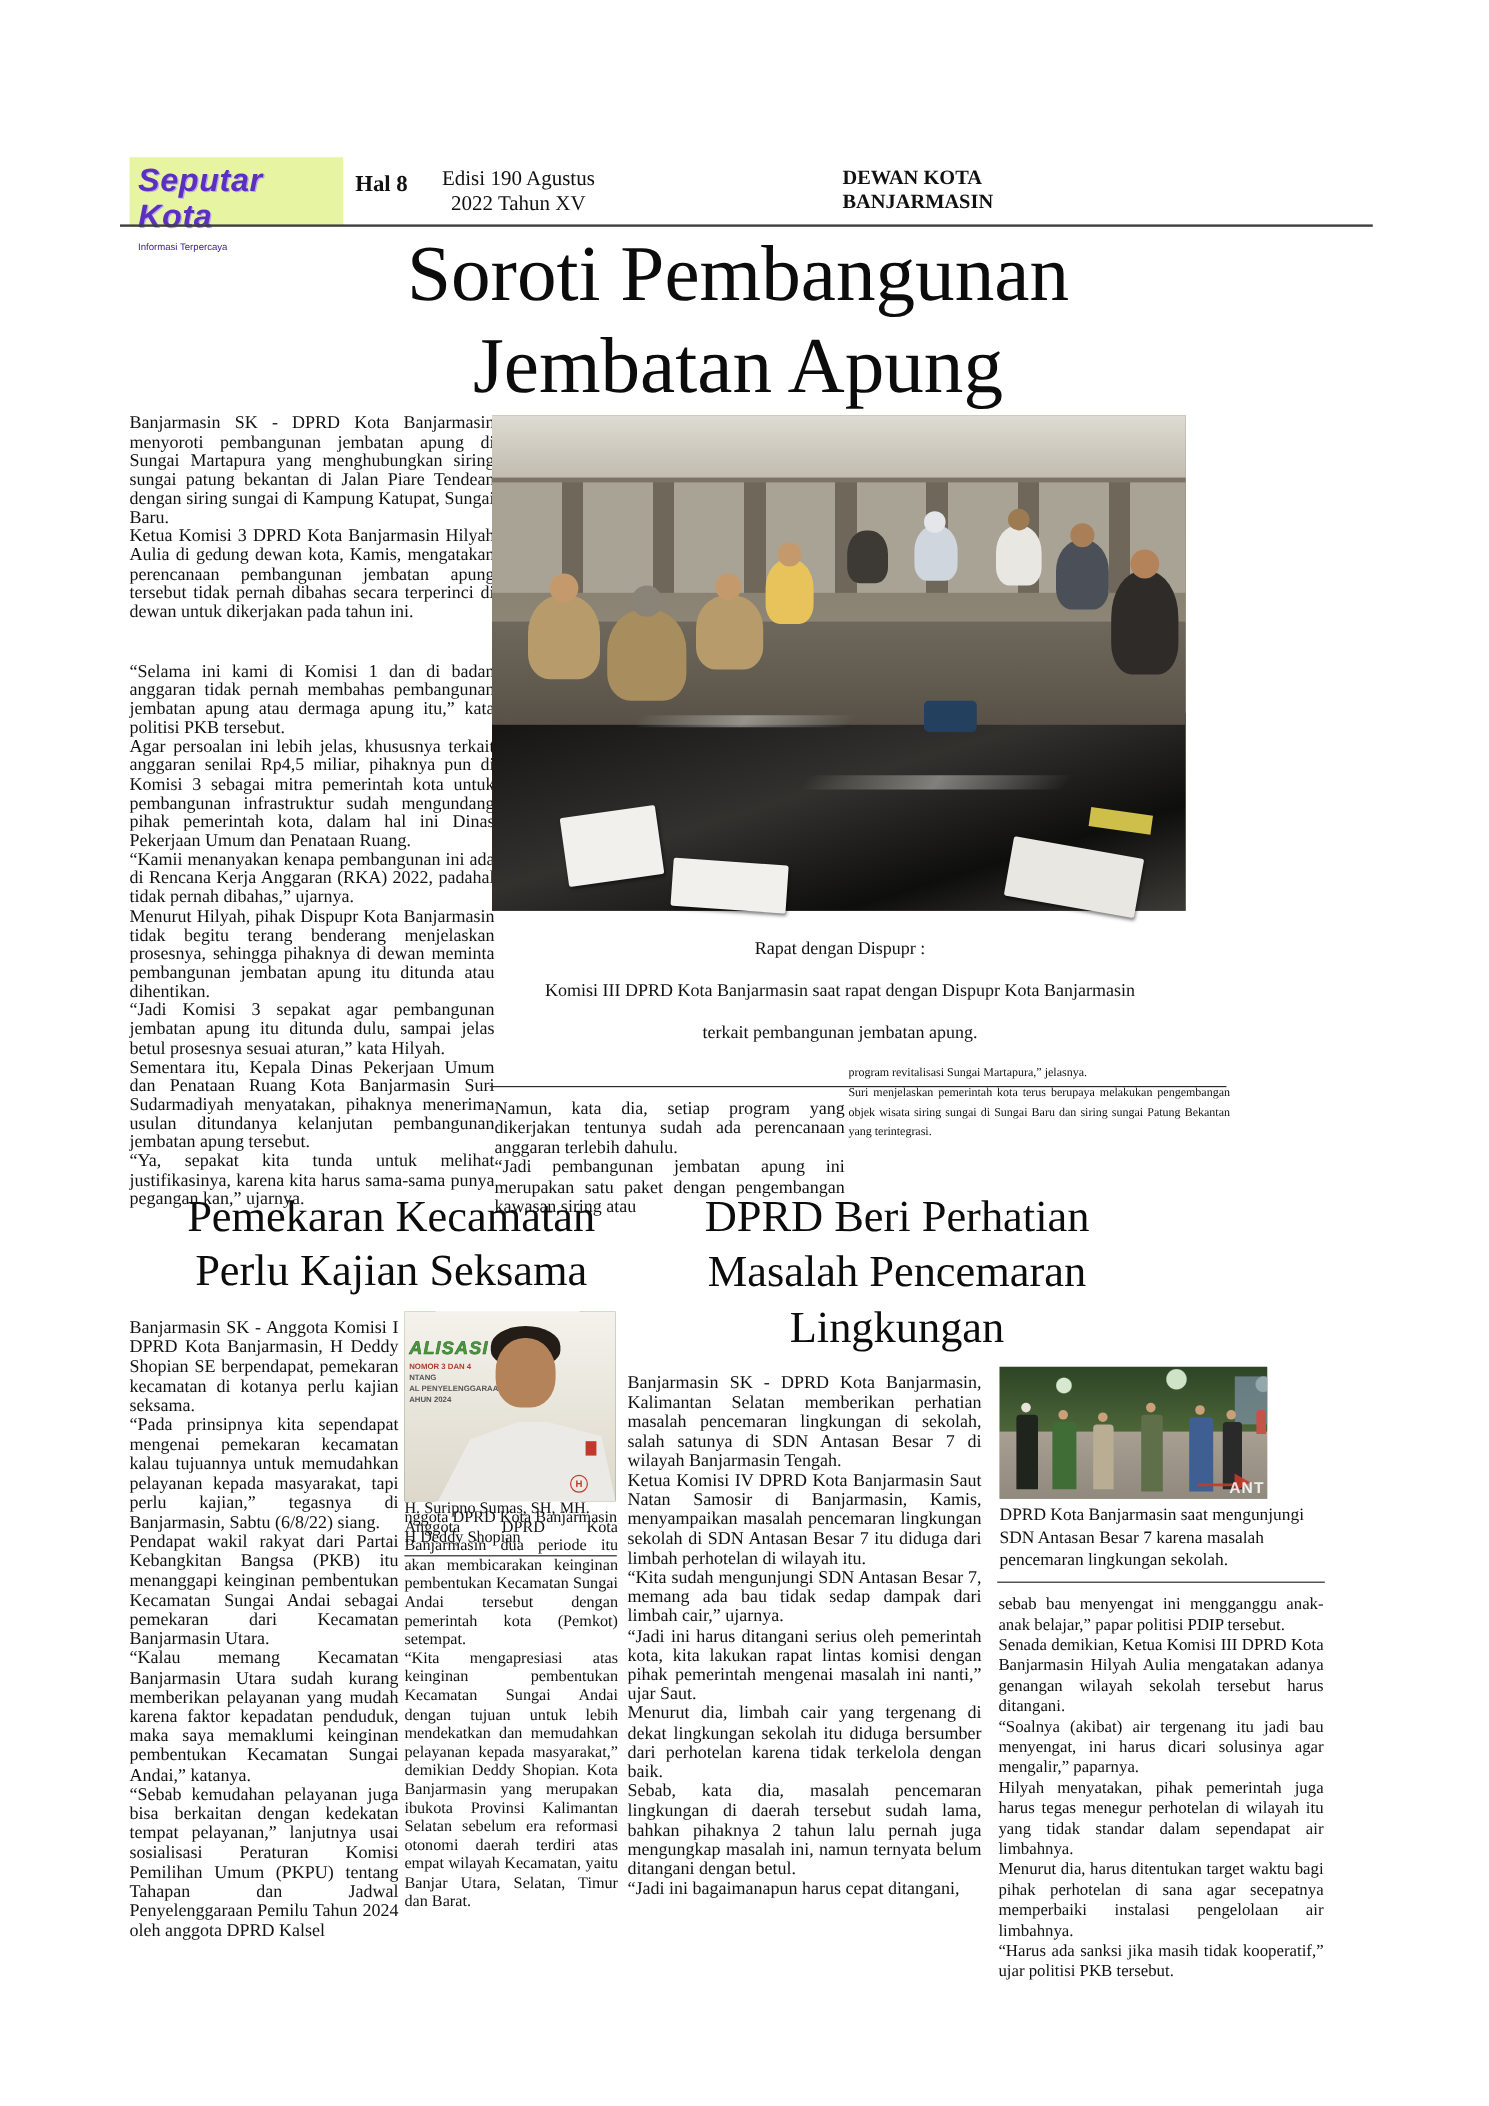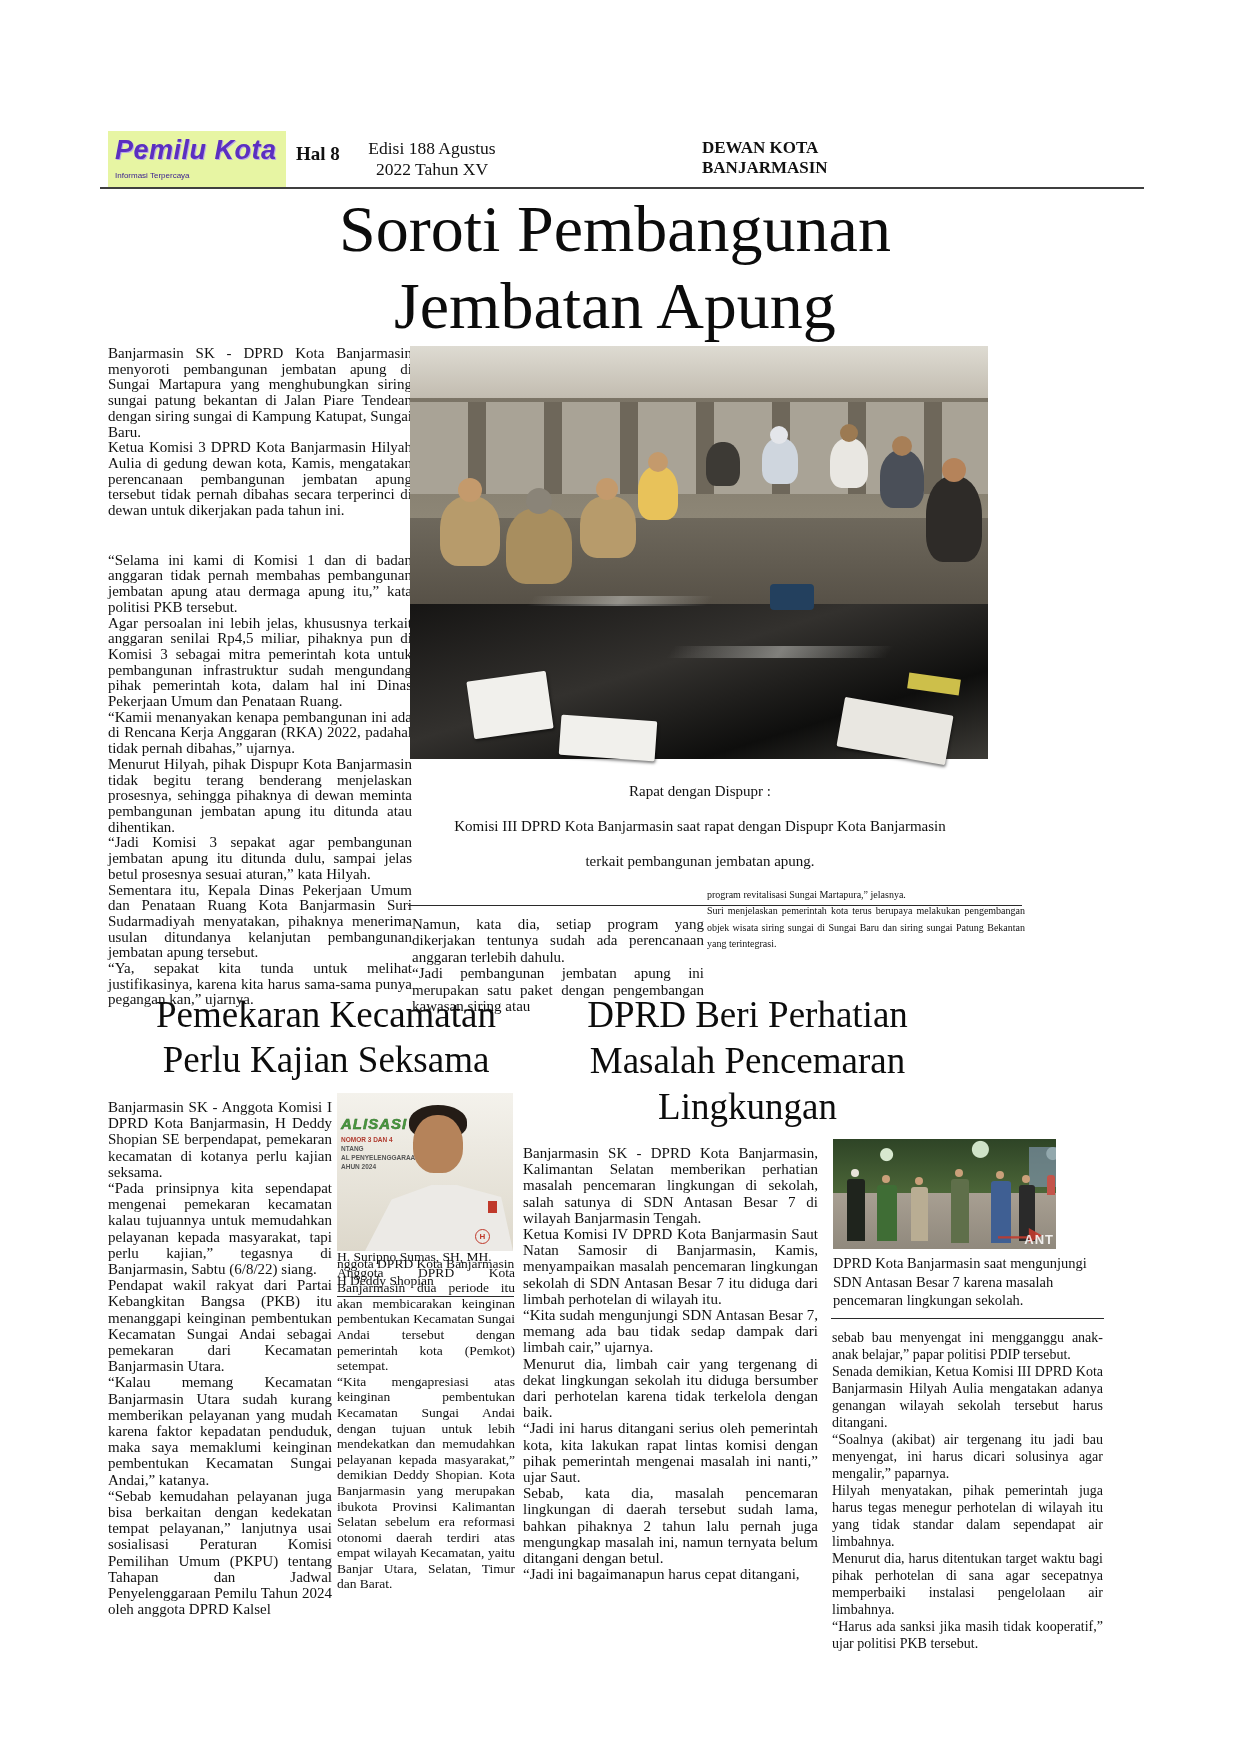--- a/index.html
+++ b/index.html
@@ -98,26 +98,26 @@
             clip-path:polygon(0 55%,70% 55%,70% 0,100% 50%,70% 100%,70% 70%,0 70%);opacity:.9;}
   .watermark{position:absolute;right:2px;bottom:2px;color:rgba(255,255,255,.85);
              font-family:"Liberation Sans",sans-serif;font-weight:bold;font-size:13px;letter-spacing:1px;}
 </style>
 </head>
 <body>
 
 <div class="page">
 
   <div class="abs logo-box">
-    <div class="logo-title">Pemilu Kota</div>
+    <div class="logo-title">Seputar Kota</div>
     <div class="logo-tagline">Informasi Terpercaya</div>
   </div>
   <div class="abs hal">Hal 8</div>
   <div class="abs edition">
-    <div>Edisi 188 Agustus</div>
+    <div>Edisi 190 Agustus</div>
     <div>2022 Tahun XV</div>
   </div>
   <div class="abs org">
     <div>DEWAN KOTA</div>
     <div>BANJARMASIN</div>
   </div>
   <div class="abs rule" style="left:100px;top:187px;width:1044px;"></div>
 
   <div class="abs headline1">
     <div>Soroti Pembangunan</div>
@@ -219,22 +219,22 @@
   <div class="abs headline3">
     <div>DPRD Beri Perhatian</div>
     <div>Masalah Pencemaran</div>
     <div>Lingkungan</div>
   </div>
 
   <div class="abs bodycol a3col1">
     <p>Banjarmasin SK  - DPRD Kota Banjarmasin, Kalimantan Selatan memberikan perhatian masalah pencemaran lingkungan di sekolah, salah satunya di SDN Antasan Besar 7 di wilayah Banjarmasin Tengah.</p>
     <p>Ketua Komisi IV DPRD Kota Banjarmasin Saut Natan Samosir di Banjarmasin, Kamis, menyampaikan masalah pencemaran lingkungan sekolah di SDN Antasan Besar 7 itu diduga dari limbah perhotelan di wilayah itu.</p>
     <p>“Kita sudah mengunjungi SDN Antasan Besar 7, memang ada bau tidak sedap dampak dari limbah cair,” ujarnya.</p>
+    <p>“Jadi ini harus ditangani serius oleh pemerintah kota, kita lakukan rapat lintas komisi dengan pihak pemerintah mengenai masalah ini nanti,” ujar Saut.</p>
     <p>Menurut dia, limbah cair yang tergenang di dekat lingkungan sekolah itu diduga bersumber dari perhotelan karena tidak terkelola dengan baik.</p>
-    <p>“Jadi ini harus ditangani serius oleh pemerintah kota, kita lakukan rapat lintas komisi dengan pihak pemerintah mengenai masalah ini nanti,” ujar Saut.</p>
     <p>Sebab, kata dia, masalah pencemaran lingkungan di daerah tersebut sudah lama, bahkan pihaknya 2 tahun lalu pernah juga mengungkap masalah ini, namun ternyata belum ditangani dengan betul.</p>
     <p>“Jadi ini bagaimanapun harus cepat ditangani,</p>
   </div>
 
   <div class="abs photo3">
     <div style="position:absolute;left:196px;top:8px;width:34px;height:40px;background:#7e93a8;opacity:.7;"></div>
     <div class="p3fig" style="left:14px;top:40px;width:18px;height:62px;background:#1f241d;"></div>
     <div class="p3head" style="left:18px;top:30px;background:#e8e4da;"></div>
     <div class="p3fig" style="left:44px;top:46px;width:20px;height:56px;background:#3f6d35;"></div>
     <div class="p3head" style="left:49px;top:36px;"></div>

